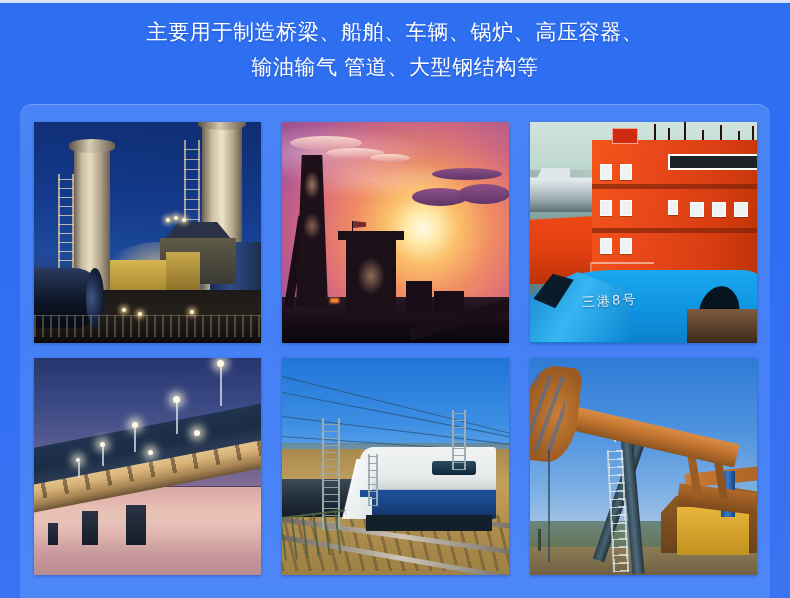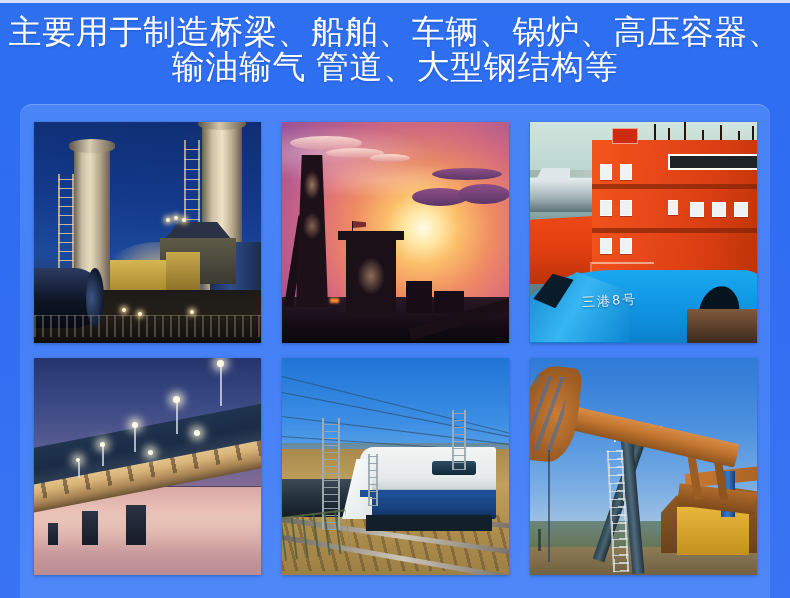--- a/index.html
+++ b/index.html
@@ -30,21 +30,21 @@
     opacity: .85;
   }
 
   .headline {
     position: absolute;
     top: 14px;
     left: 0;
     width: 790px;
     text-align: center;
     color: #ffffff;
-    font-size: 33px;
+    font-size: 21px;
     line-height: 35px;
     letter-spacing: .6px;
     font-weight: 400;
     text-shadow: 0 1px 2px rgba(10,40,120,.30);
     white-space: pre-line;
   }
 
   
   .inner-panel {
     position: absolute;

